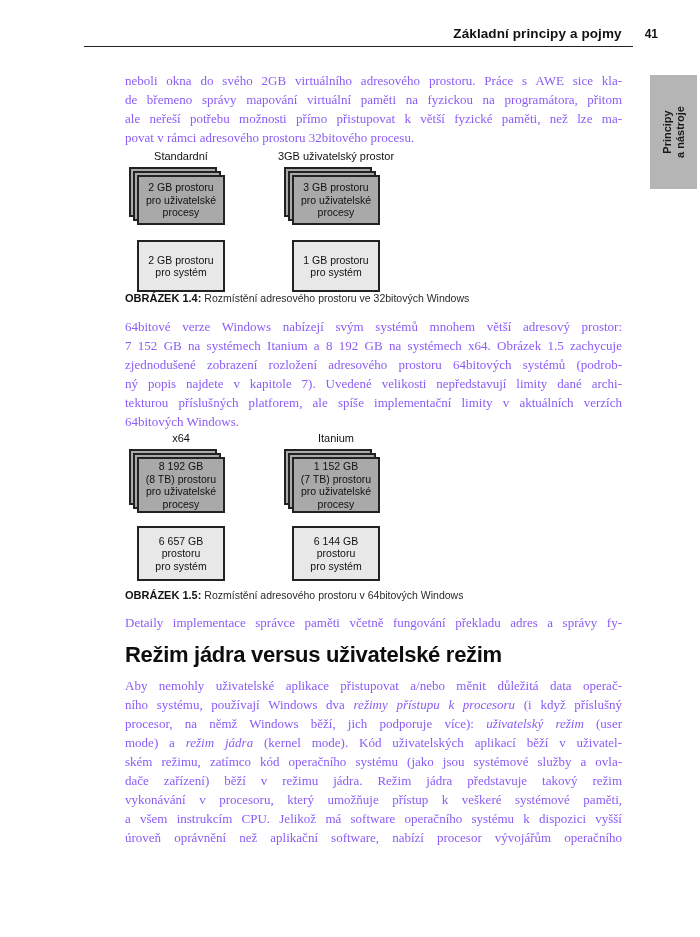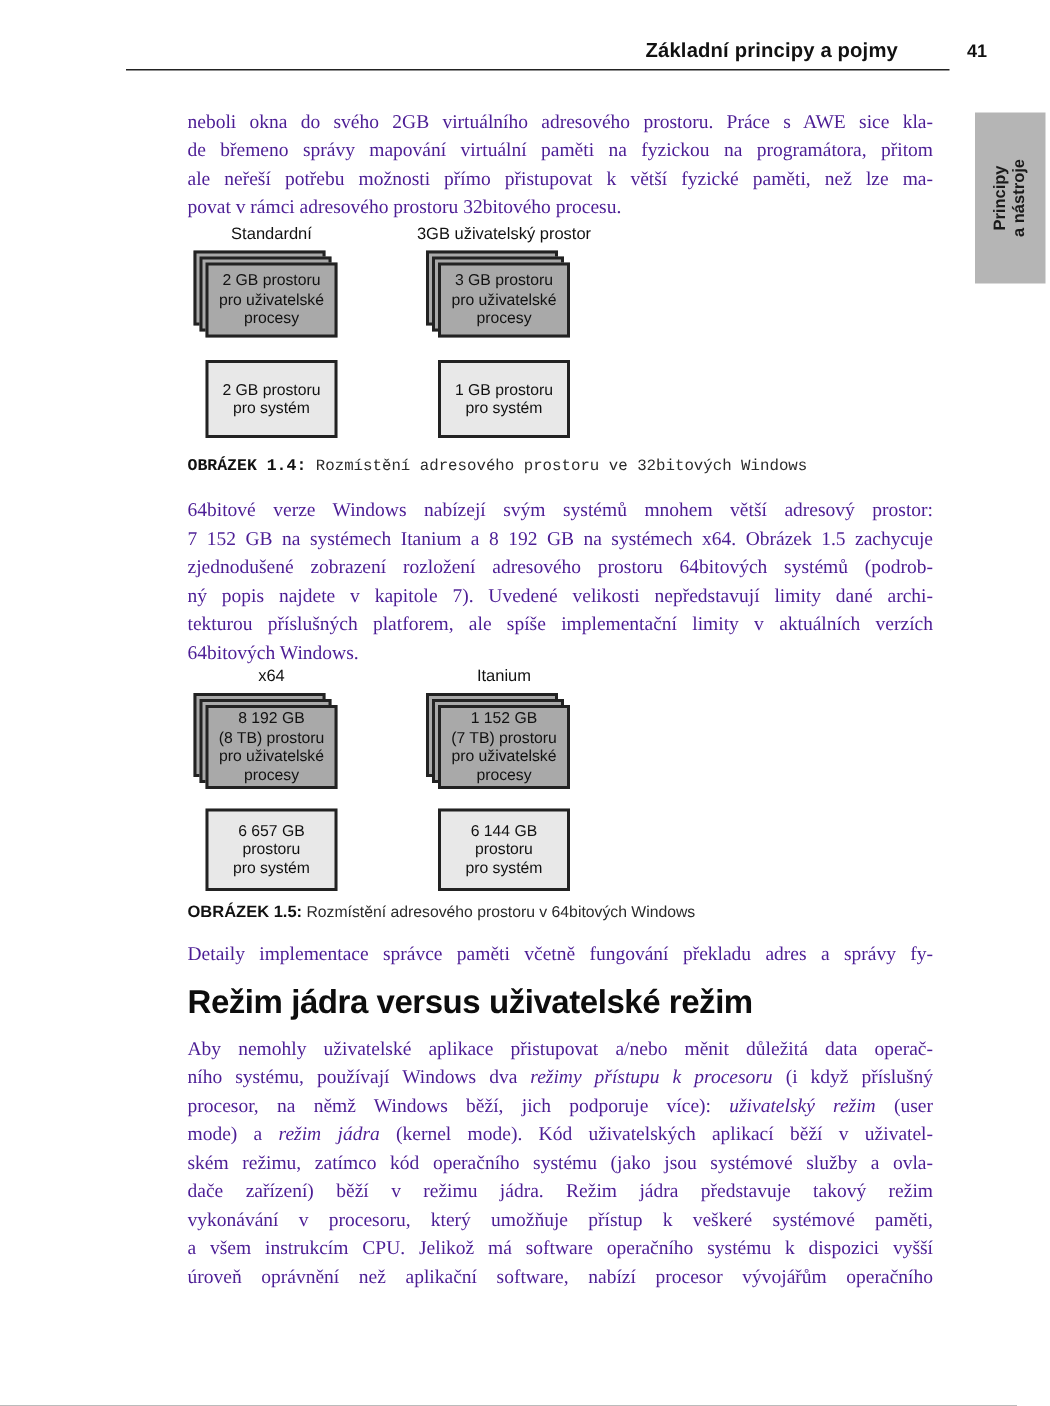--- a/index.html
+++ b/index.html
@@ -2,33 +2,33 @@
 <html lang="cs"><head>
 <meta charset="utf-8">
 <style>
   html,body{margin:0;padding:0;background:#888;}
   .page{
     width:700px;height:937px;background:#ffffff;position:relative;overflow:hidden;
     font-family:"Liberation Serif", serif;color:#1c1c1c;margin:0 auto;
   }
   
   .header{margin-left:84px;width:574px;padding-top:26px;}
-  .header-text{display:flex;justify-content:flex-end;align-items:baseline;gap:46px;
+  .header-text{display:flex;justify-content:flex-end;align-items:baseline;gap:23px;
     font-family:"Liberation Sans", sans-serif;font-weight:bold;color:#111;}
   .h-title{font-size:13.5px;letter-spacing:0.1px;}
   .h-num{font-size:12px;}
   .h-rule{border:0;border-top:1.6px solid #222;width:549px;margin:5px 0 0 0;}
   
   .side-tab{position:absolute;right:3px;top:75px;width:47px;height:114px;background:#b5b5b5;
     display:flex;align-items:center;justify-content:center;}
   .tab-text{transform:rotate(-90deg);font-family:"Liberation Sans", sans-serif;font-weight:bold;
     font-size:11px;line-height:13px;text-align:center;white-space:nowrap;color:#1a1a1a;}
   
   .content{margin-left:125px;width:497px;}
-  .para{font-size:13px;line-height:19px;color:#4c1d95;}
+  .para{font-size:13px;line-height:19px;color:#8b5cf6;}
   .jline{text-align:justify;text-align-last:justify;max-height:19px;overflow:hidden;}
   .jline.lastline{text-align-last:left;}
   .p1{margin-top:24px;}
   .p2{margin-top:13px;}
   .p3{margin-top:12px;}
   .p4{margin-top:8px;}
   
   .figure{position:relative;}
   .fig1{margin-top:3px;}
   .fig2{margin-top:1px;}
@@ -50,21 +50,21 @@
     text-align:center;font-family:"Liberation Sans", sans-serif;font-size:10.5px;line-height:12.5px;
     white-space:pre-line;color:#111;}
   .sys-box{width:88px;background:#e8e8e8;border:2px solid #222;box-sizing:border-box;
     display:flex;align-items:center;justify-content:center;text-align:center;
     font-family:"Liberation Sans", sans-serif;font-size:10.5px;line-height:12.5px;
     white-space:pre-line;color:#111;margin-top:15px;}
   .fig1 .sys-box{height:52px;}
   .fig2 .sys-box{height:55px;margin-top:13px;}
   
   .caption{font-family:"Liberation Sans", sans-serif;font-size:10.5px;color:#2a2a2a;}
-  .cap1{margin-top:13px;font-family:Liberation Mono, monospace;}
+  .cap1{}
   .cap2{margin-top:8px;}
   .cap-label{font-weight:bold;font-size:11px;color:#111;}
   .heading{font-family:"Liberation Sans", sans-serif;font-weight:bold;font-size:22px;
     letter-spacing:-0.3px;color:#0d0d0d;margin:10px 0 0 0;}
 </style>
 </head>
 <body>
 
 <div class="page">
 

